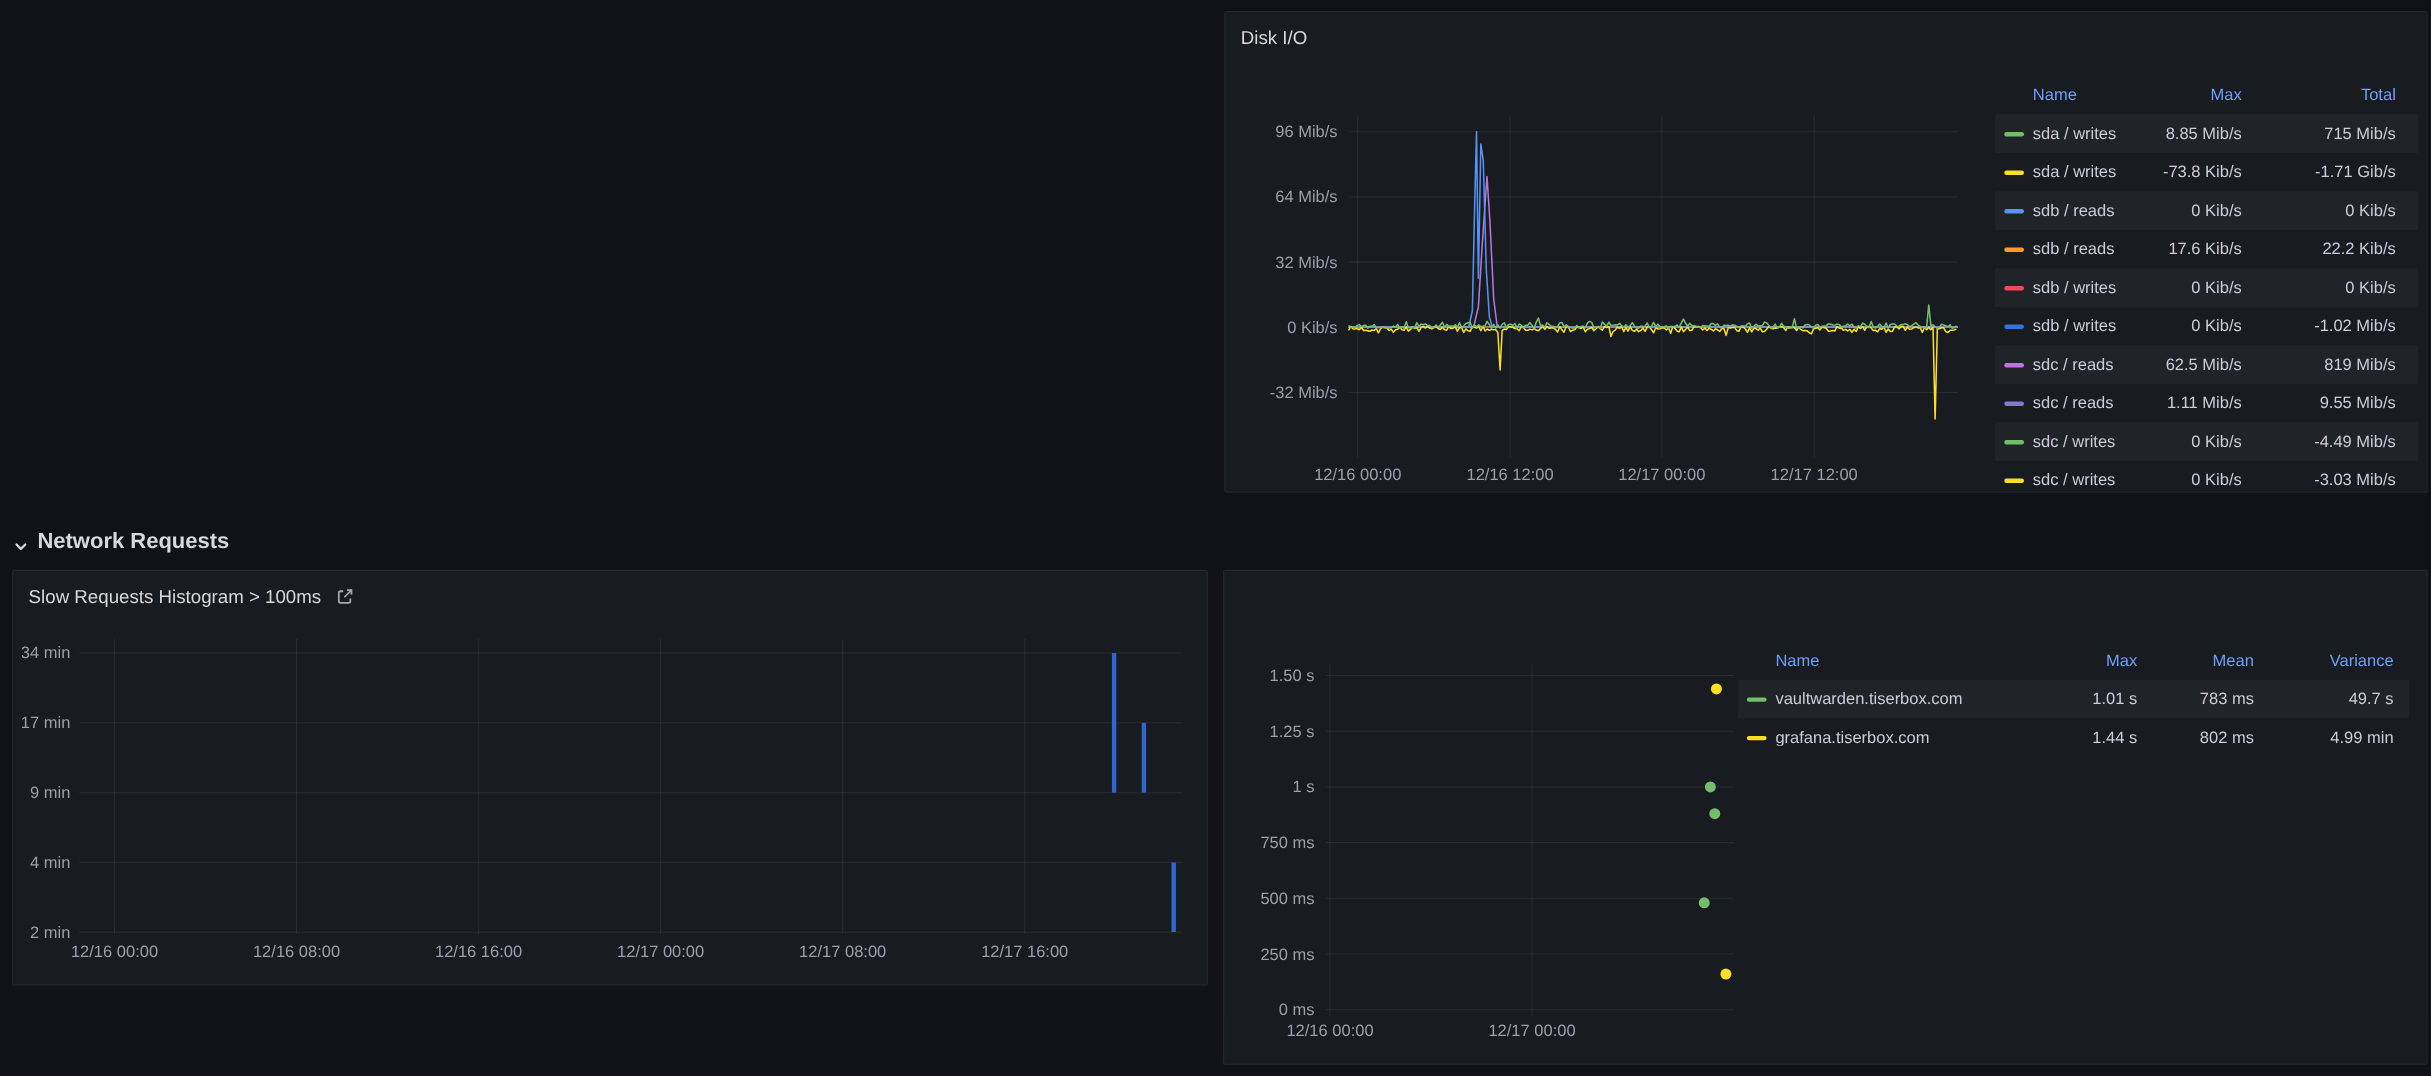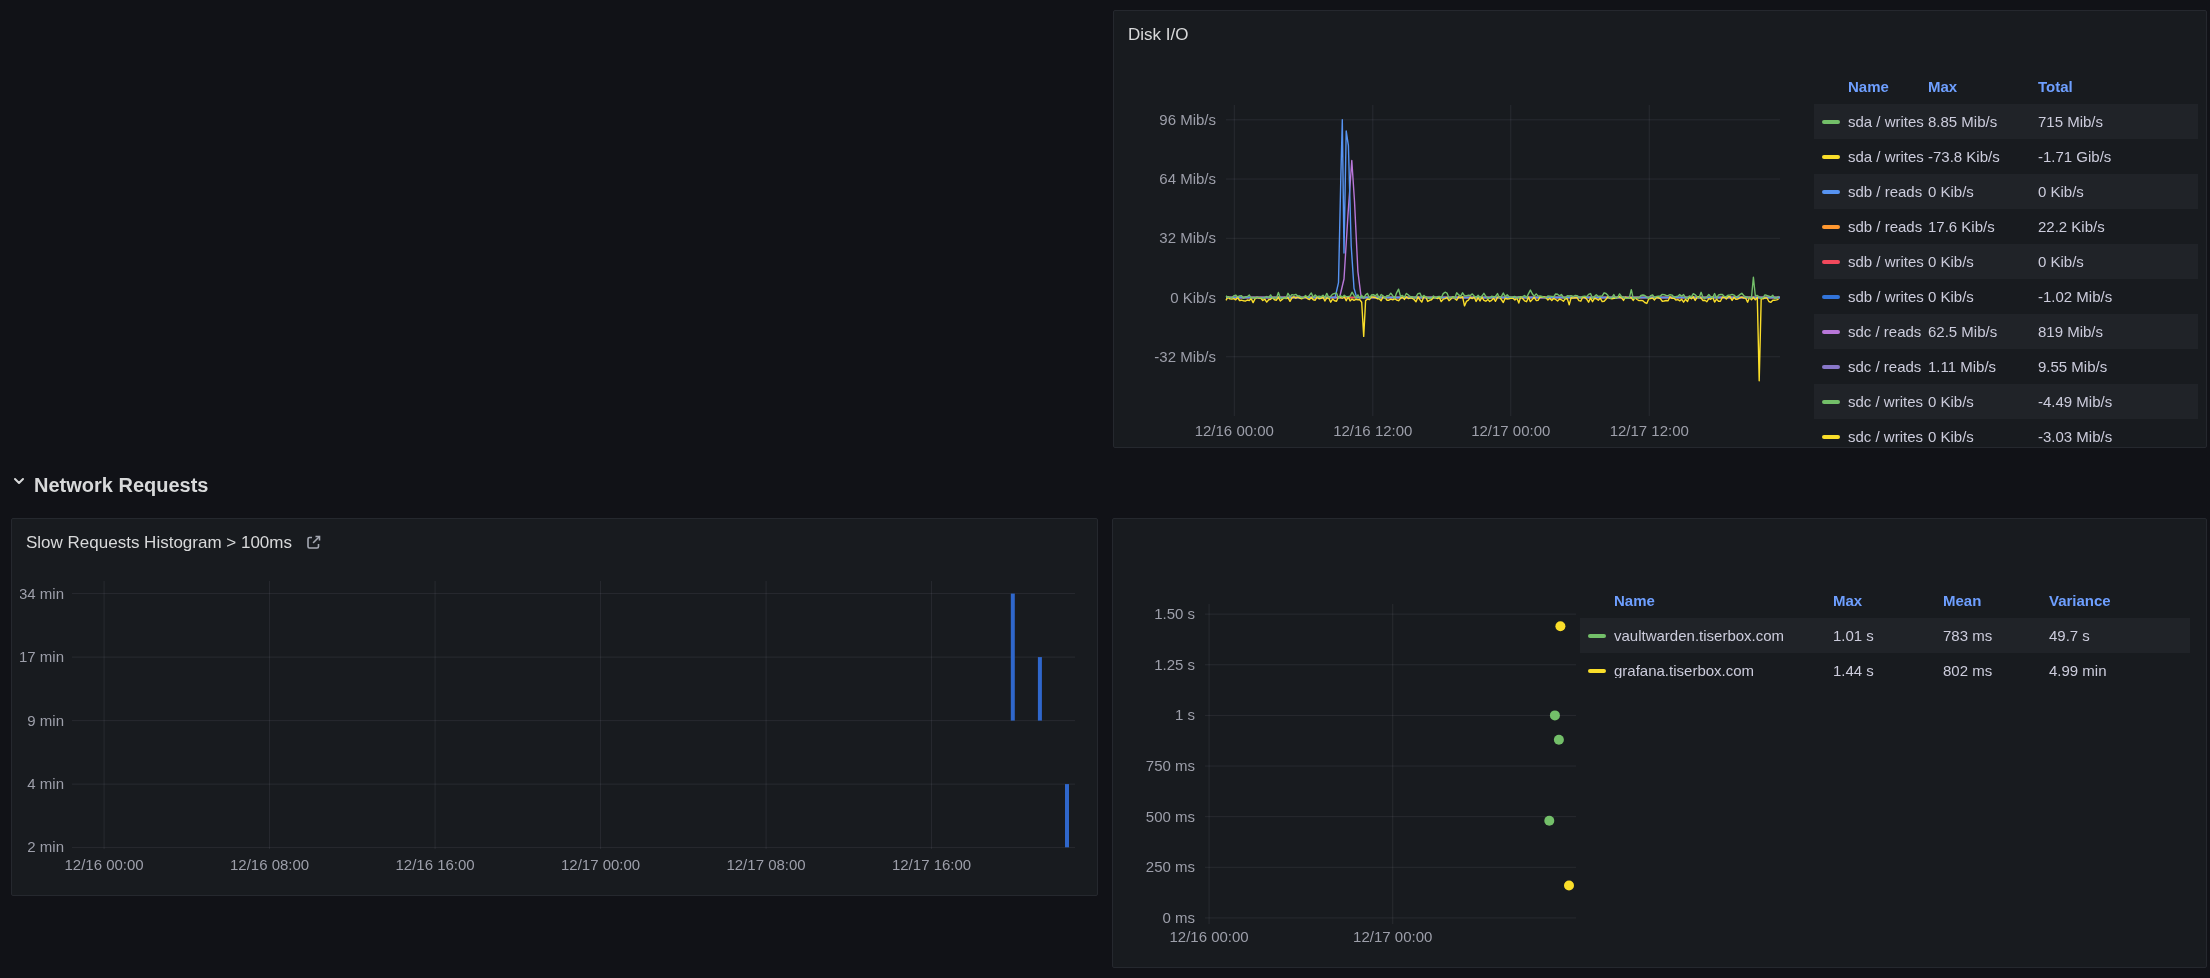--- a/index.html
+++ b/index.html
@@ -15,27 +15,27 @@
   .panel-title{margin:0;font-size:17px;font-weight:500;color:var(--text-primary,#d8d9da);line-height:1;white-space:nowrap}
   .panel-body{position:absolute;left:8px;right:8px;top:46px;bottom:0}
   svg.chart{position:absolute;left:0;top:0;display:block}
   .tick{font-size:15px;fill:var(--text-secondary,#9d9faa)}
   .grid{stroke:var(--grid-line,rgba(204,204,220,0.09));stroke-width:1}
   .legend{position:absolute;font-size:15px;line-height:1;color:#ccccdc}
   .lg-row{display:grid;height:35px;align-items:center}
   #legend-disk .lg-row{grid-template-columns:1fr 110px 140px;padding:0 20px 0 8px}
   #legend-req .lg-row{grid-template-columns:1fr 110px 106px 127px;padding:0 14px 0 8px}
   .lg-row.stripe{background:var(--row-stripe,rgba(204,204,220,0.05))}
-  .lg-head{color:var(--link-blue,#6e9fff);font-weight:700}
+  .lg-head{color:var(--link-blue,#6e9fff);font-weight:400}
   .lg-cell{white-space:nowrap;overflow:hidden}
-  .lg-cell.num{}
+  .lg-cell.num{text-align:right}
   .lg-cell.name{display:flex;align-items:center;gap:8px}
   .lg-cell.name-head{padding-left:26px}
   .swatch{display:inline-block;width:18px;height:4px;border-radius:2px;flex:0 0 auto}
-  .section-header{position:absolute;left:12px;top:474px;height:30px;display:flex;align-items:flex-start;gap:8px;font-size:20px;font-weight:600;color:#d8d9da;cursor:pointer}
+  .section-header{position:absolute;left:12px;top:474px;height:30px;display:flex;align-items:flex-end;gap:8px;font-size:20px;font-weight:600;color:#d8d9da;cursor:pointer}
   #legend-disk{right:0;top:12px;width:384px}
   #legend-req{right:8px;top:18px;width:610px}
   .colorbar{position:absolute;left:34px;top:333px;width:451px;height:15px;border-radius:2px}
   .cb-label{position:absolute;font-size:15px;color:var(--text-secondary,#9d9faa)}
   .cb-min{left:36px;top:352px}
   .cb-max{left:474px;top:352px}
   .ext-icon{display:flex;margin-left:2px;cursor:pointer}
 </style>
 </head>
 <body>

